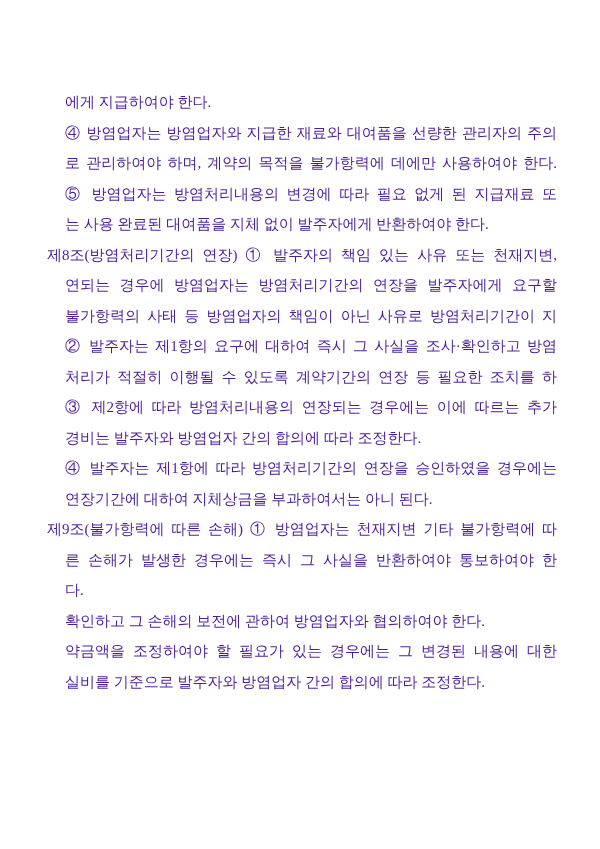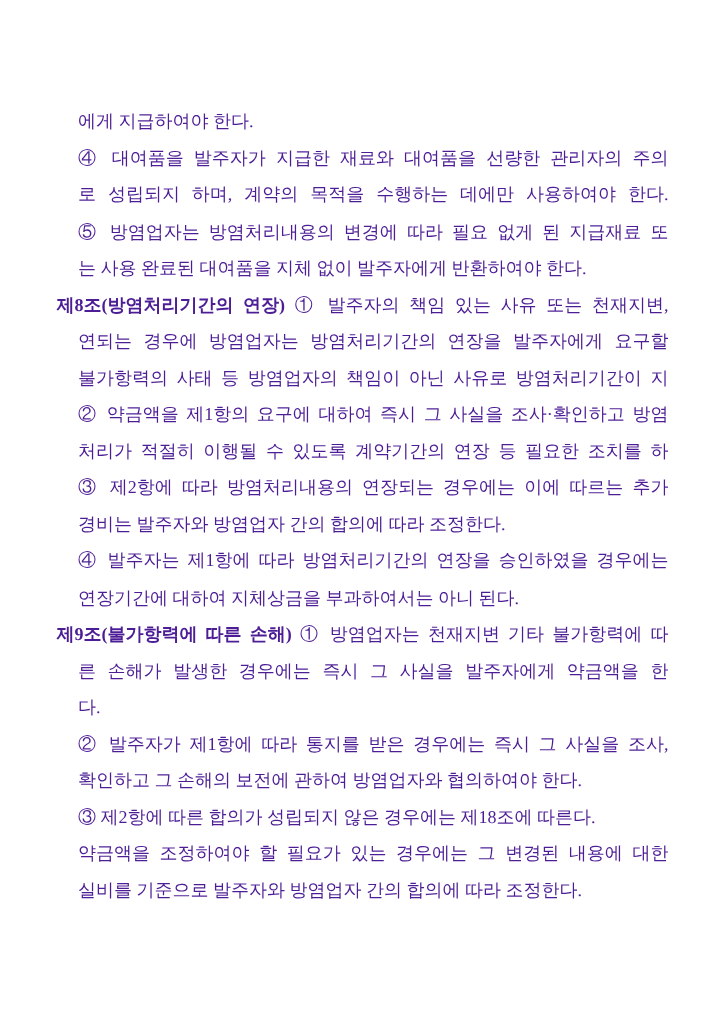--- a/index.html
+++ b/index.html
@@ -25,48 +25,46 @@
     font-size: 15px;
     overflow: hidden;
     white-space: normal;
     word-break: keep-all;
   }
   .line.body { padding-left: 18px; }
   .line.full {
     text-align: justify;
     text-align-last: justify;
   }
-  .b { font-weight: bold; }
+  .b { font-weight: normal; }
 </style>
 </head>
 <body>
 
 <div class="page">
   <div class="doc">
 
     <div class="line body"><span>에게 지급하여야 한다.</span></div>
-    <div class="line body full"><span>④ 대여품을 발주자가 지급한 재료와 대여품을 선량한 관리자의 주의</span></div>
-    <div class="line body full"><span>로 성립되지 하며, 계약의 목적을 수행하는 데에만 사용하여야 한다.</span></div>
+    <div class="line body full"><span>④ 방염업자는 방염업자와 지급한 재료와 대여품을 선량한 관리자의 주의</span></div>
+    <div class="line body full"><span>로 관리하여야 하며, 계약의 목적을 불가항력에 데에만 사용하여야 한다.</span></div>
     <div class="line body full"><span>⑤ 방염업자는 방염처리내용의 변경에 따라 필요 없게 된 지급재료 또</span></div>
     <div class="line body"><span>는 사용 완료된 대여품을 지체 없이 발주자에게 반환하여야 한다.</span></div>
 
     <div class="line article full"><span class="b">제8조(방염처리기간의 연장)</span><span> ① 발주자의 책임 있는 사유 또는 천재지변,</span></div>
     <div class="line body full"><span>연되는 경우에 방염업자는 방염처리기간의 연장을 발주자에게 요구할</span></div>
     <div class="line body full"><span>불가항력의 사태 등 방염업자의 책임이 아닌 사유로 방염처리기간이 지</span></div>
-    <div class="line body full"><span>② 약금액을 제1항의 요구에 대하여 즉시 그 사실을 조사·확인하고 방염</span></div>
+    <div class="line body full"><span>② 발주자는 제1항의 요구에 대하여 즉시 그 사실을 조사·확인하고 방염</span></div>
     <div class="line body full"><span>처리가 적절히 이행될 수 있도록 계약기간의 연장 등 필요한 조치를 하</span></div>
     <div class="line body full"><span>③ 제2항에 따라 방염처리내용의 연장되는 경우에는 이에 따르는 추가</span></div>
     <div class="line body"><span>경비는 발주자와 방염업자 간의 합의에 따라 조정한다.</span></div>
     <div class="line body full"><span>④ 발주자는 제1항에 따라 방염처리기간의 연장을 승인하였을 경우에는</span></div>
     <div class="line body"><span>연장기간에 대하여 지체상금을 부과하여서는 아니 된다.</span></div>
 
     <div class="line article full"><span class="b">제9조(불가항력에 따른 손해)</span><span> ① 방염업자는 천재지변 기타 불가항력에 따</span></div>
-    <div class="line body full"><span>른 손해가 발생한 경우에는 즉시 그 사실을 발주자에게 약금액을 한</span></div>
+    <div class="line body full"><span>른 손해가 발생한 경우에는 즉시 그 사실을 반환하여야 통보하여야 한</span></div>
     <div class="line body"><span>다.</span></div>
-    <div class="line body full"><span>② 발주자가 제1항에 따라 통지를 받은 경우에는 즉시 그 사실을 조사,</span></div>
     <div class="line body"><span>확인하고 그 손해의 보전에 관하여 방염업자와 협의하여야 한다.</span></div>
-    <div class="line body"><span>③ 제2항에 따른 합의가 성립되지 않은 경우에는 제18조에 따른다.</span></div>
 
     <div class="line body full"><span>약금액을 조정하여야 할 필요가 있는 경우에는 그 변경된 내용에 대한</span></div>
     <div class="line body"><span>실비를 기준으로 발주자와 방염업자 간의 합의에 따라 조정한다.</span></div>
 
   </div>
 </div>
 
 </body></html>

